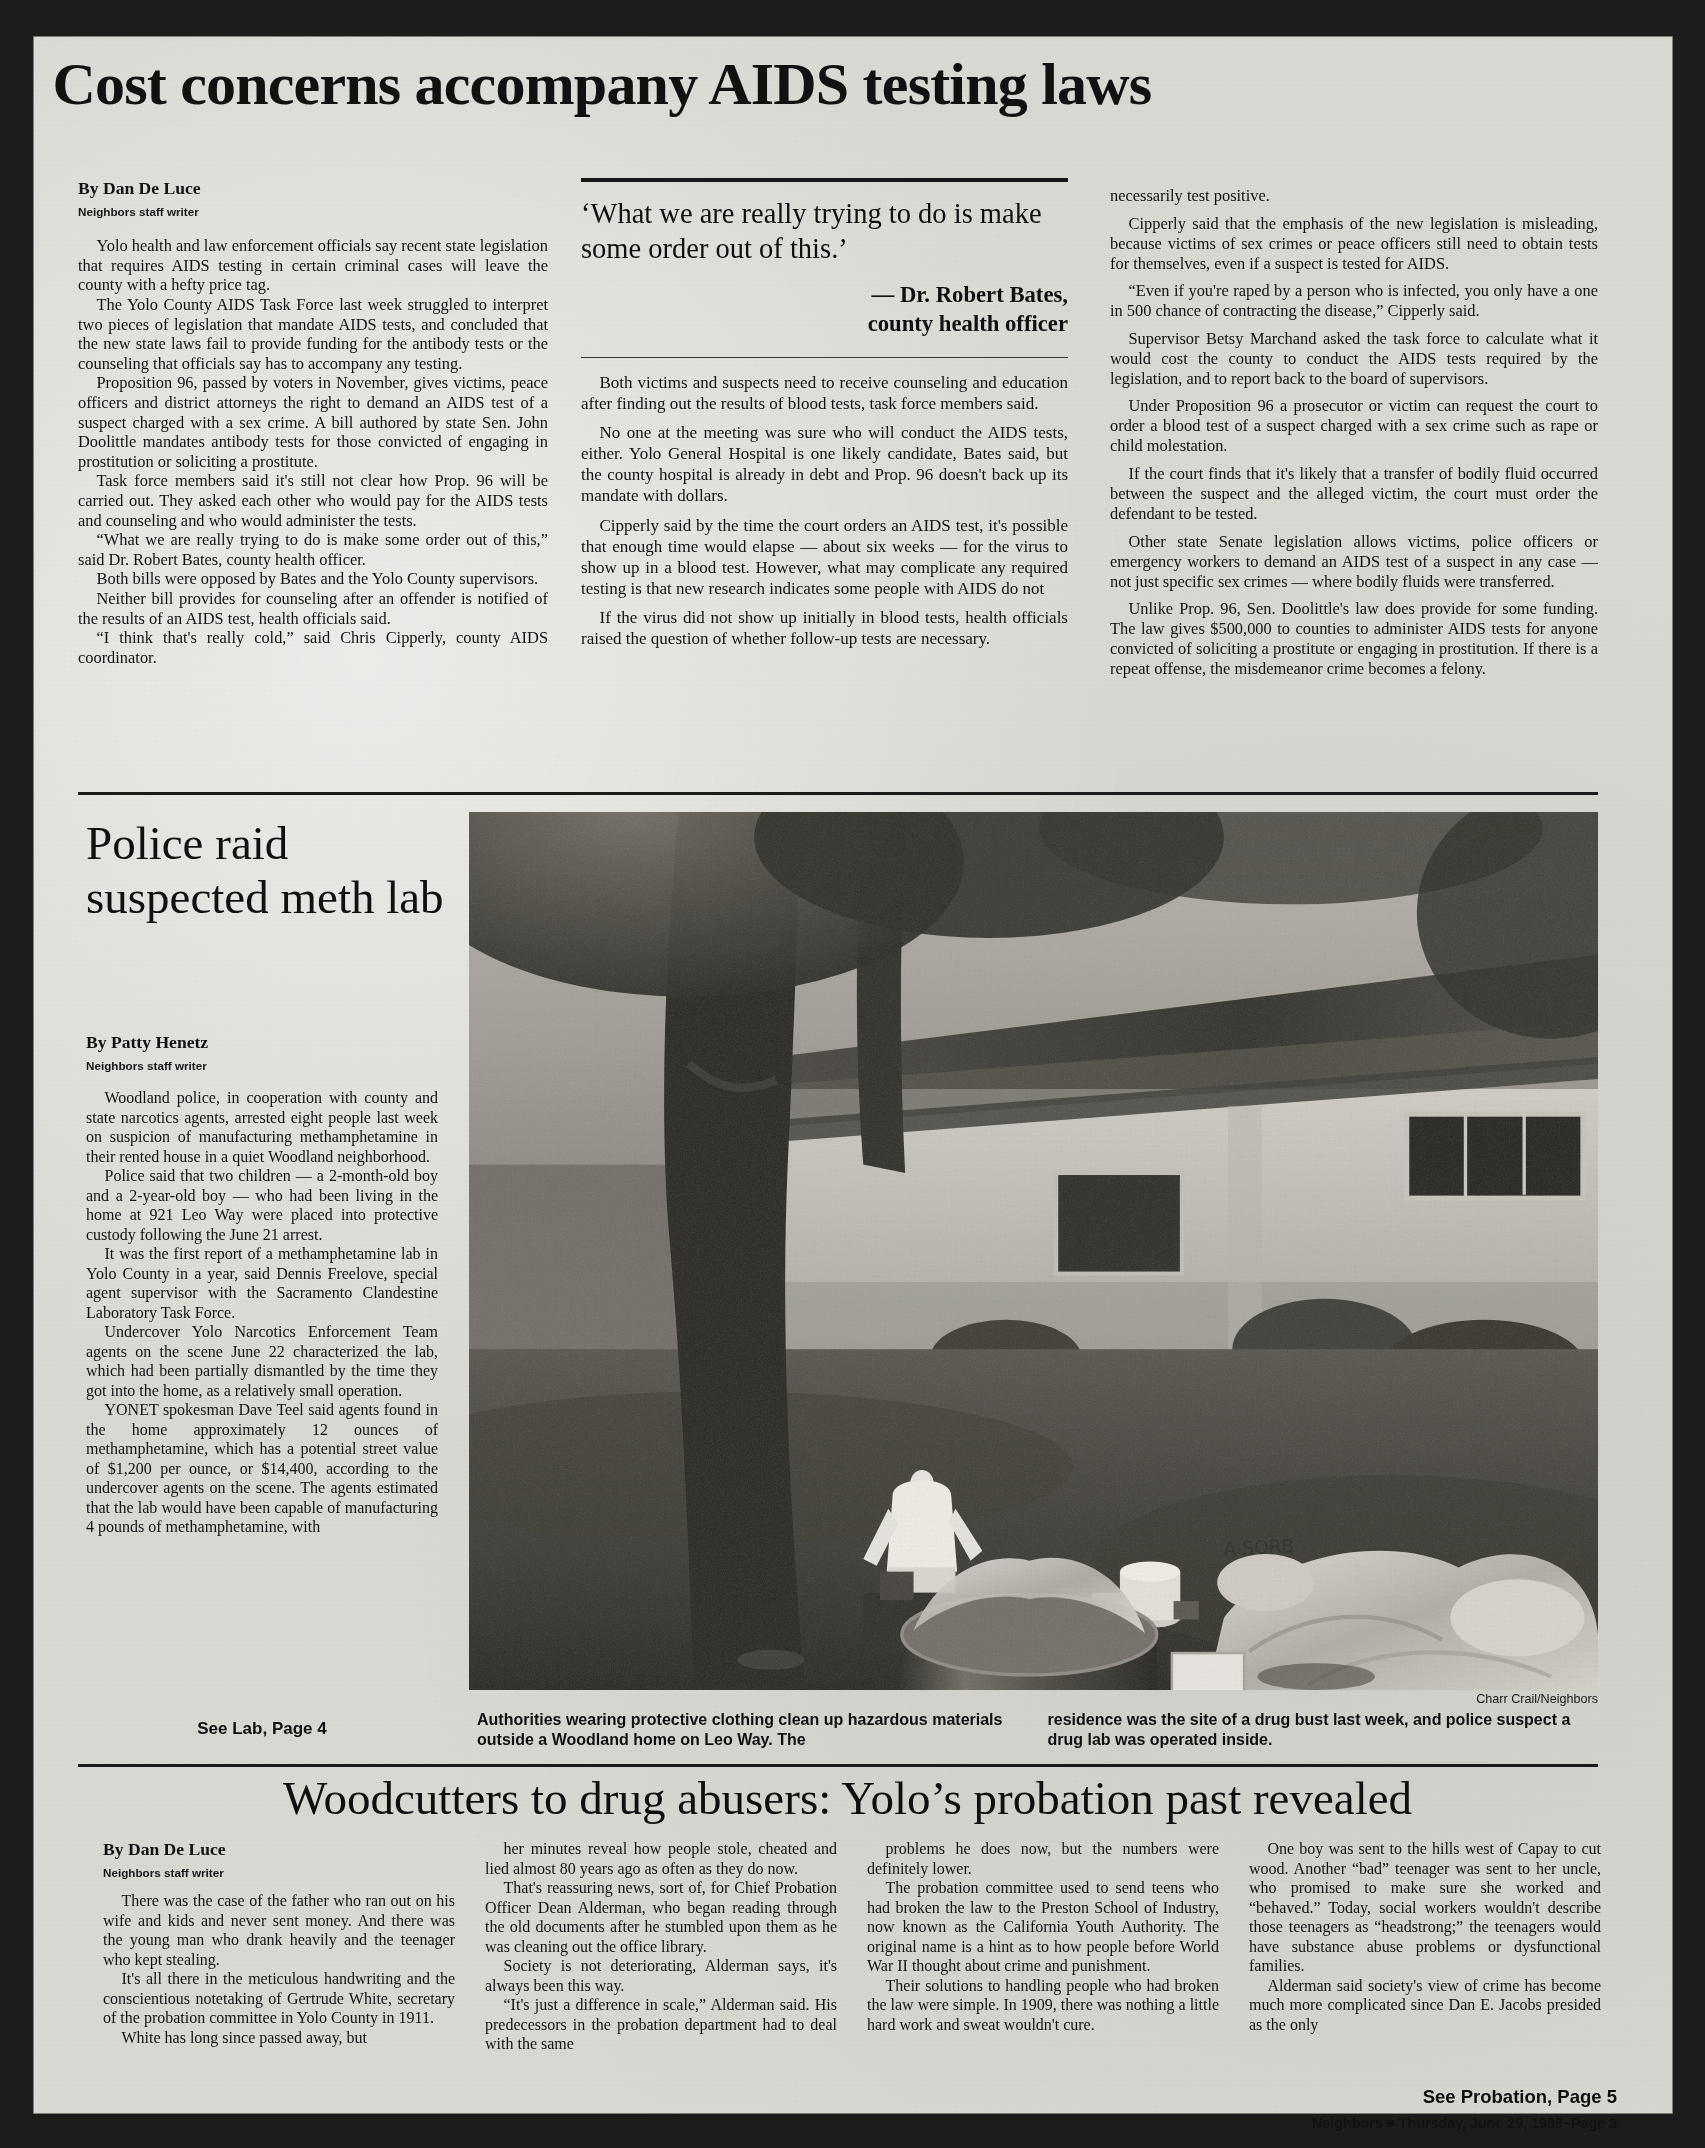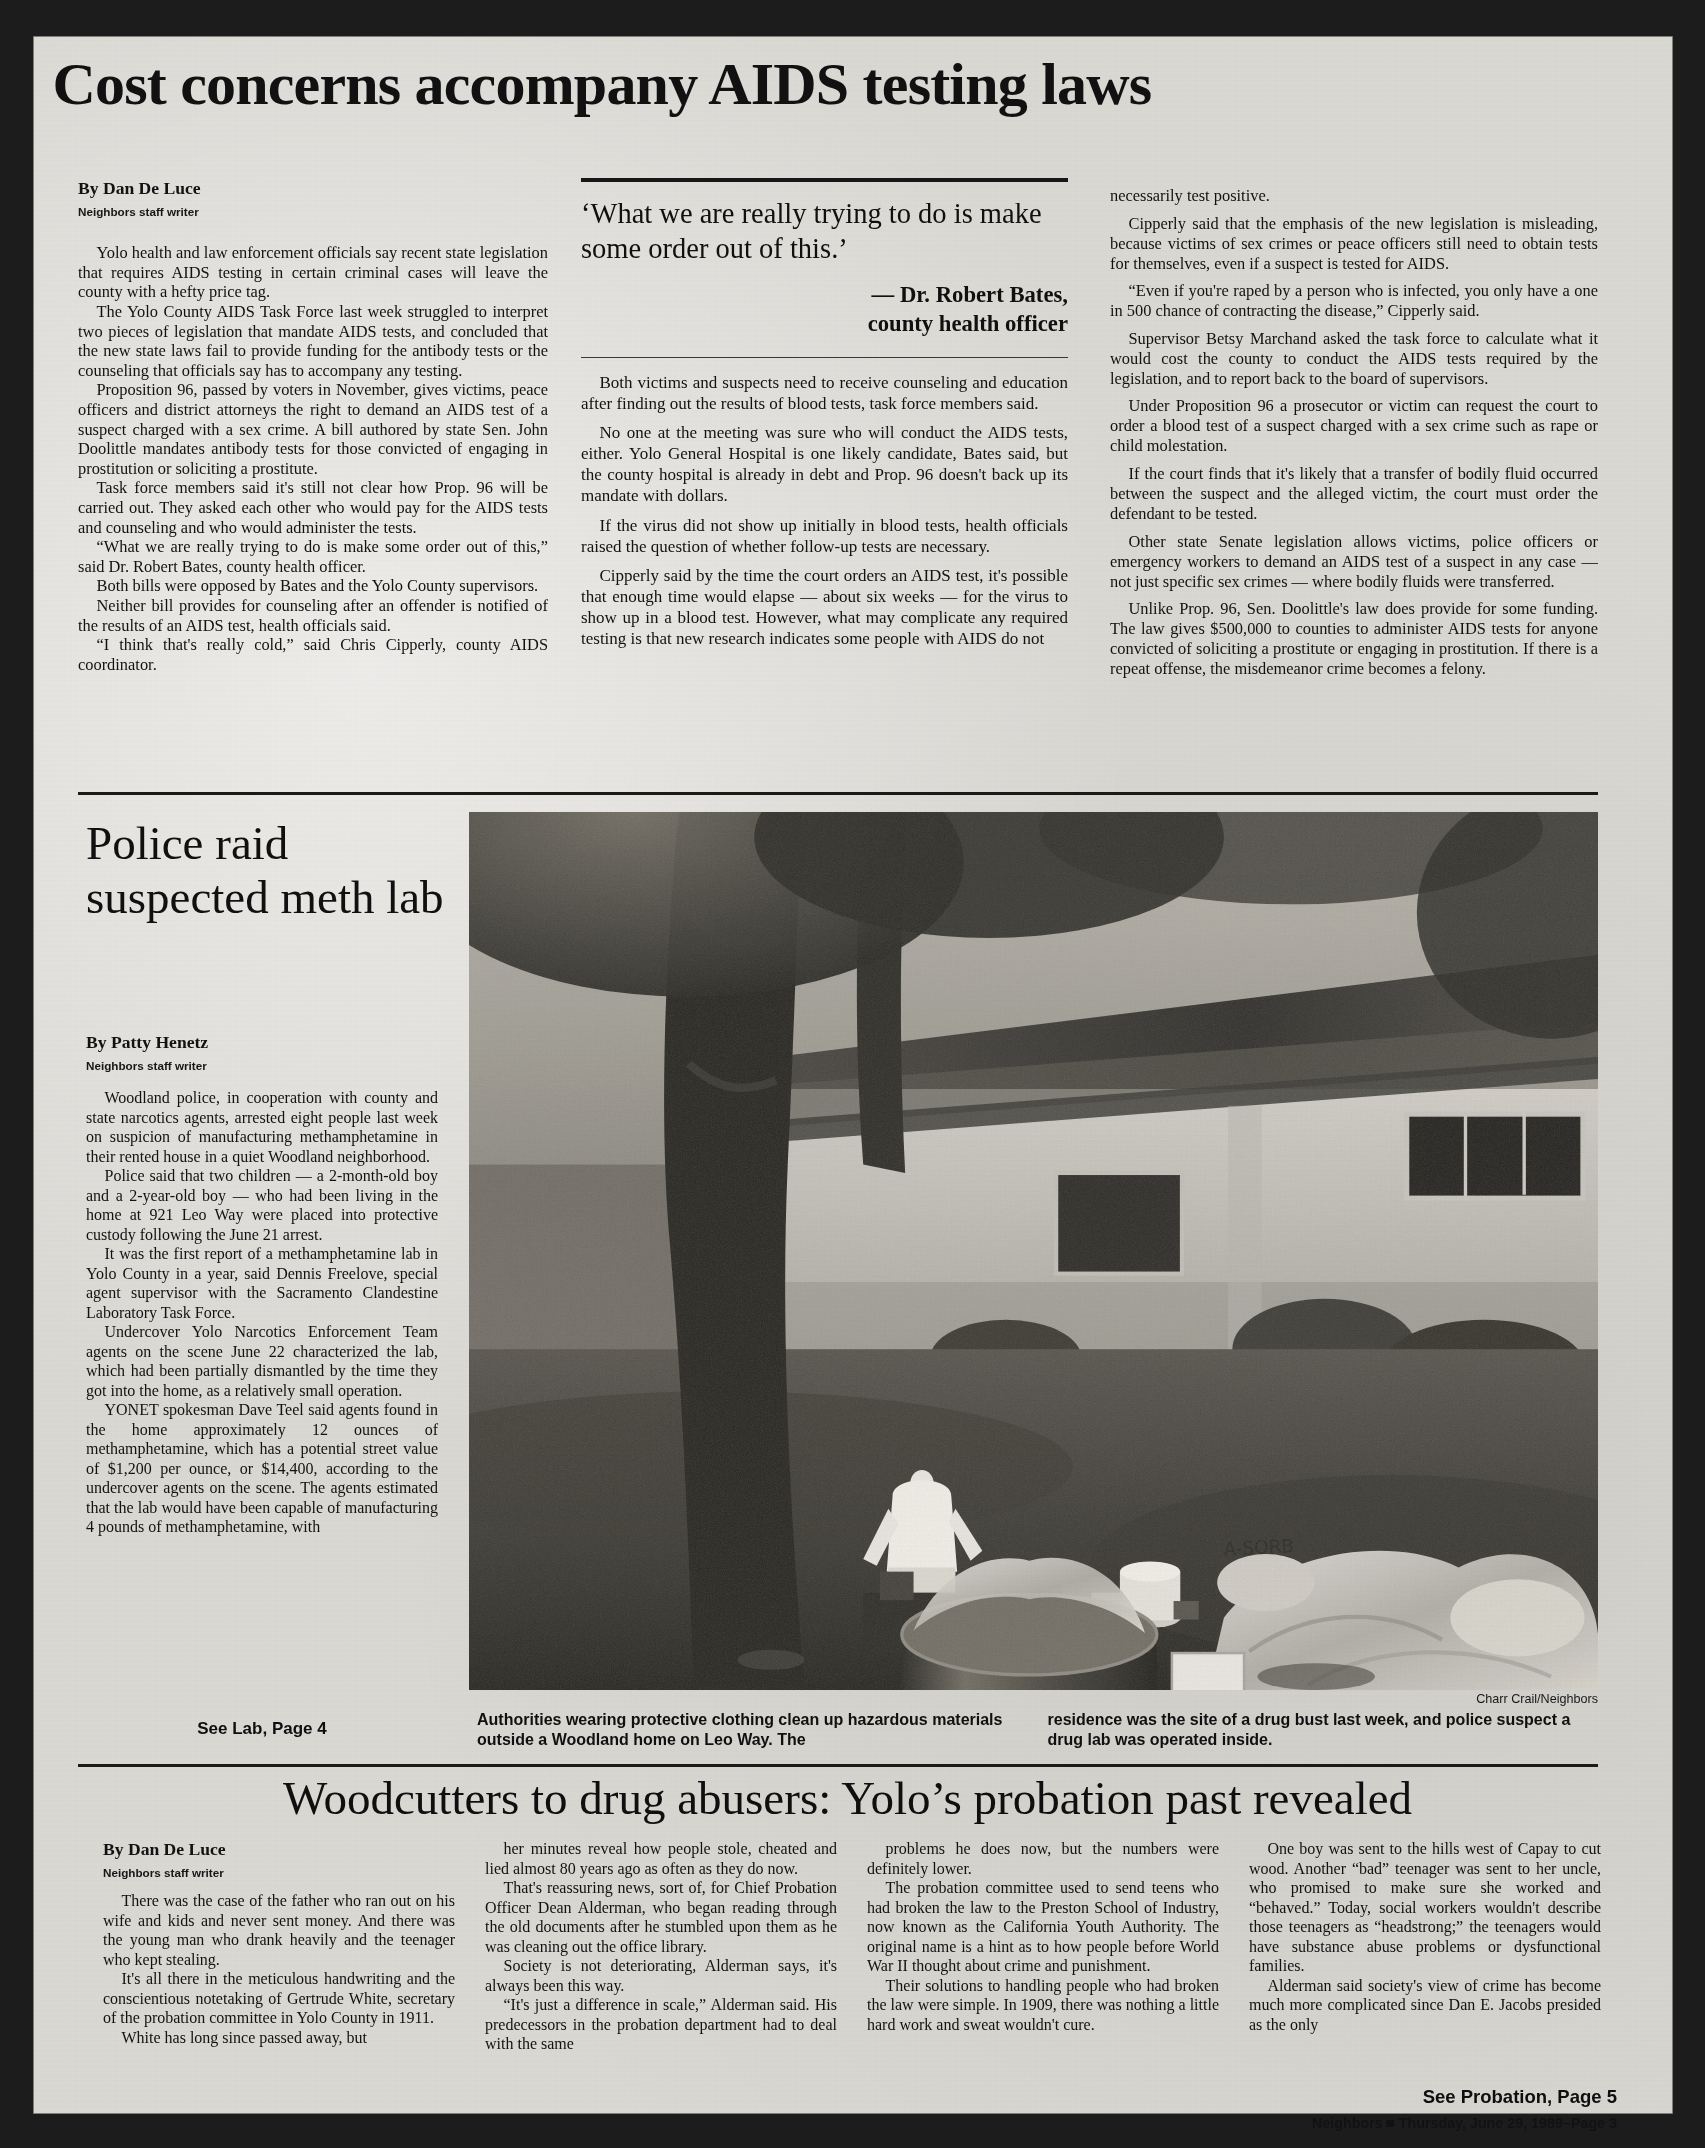--- a/index.html
+++ b/index.html
@@ -80,21 +80,21 @@
     line-height: 19.6px;
     color: #151515;
     text-align: justify;
     text-indent: 18.5px;
     hyphens: auto;
   }
   .body-col p.noindent { text-indent: 0; }
   .body-col p + p { margin-top: 0px; }
 
   .col-1 { position: absolute; left: 44px; top: 141px; width: 470px; }
-  .col-1 .body-col { margin-top: 24px; }
+  .col-1 .body-col { margin-top: 17px; }
 
   
   .quote-col {
     position: absolute;
     left: 547px;
     top: 141px;
     width: 487px;
   }
   .rule-thick {
     height: 4.2px;
@@ -304,22 +304,22 @@
 
     <div class="quote-col">
       <div class="rule-thick"></div>
       <div class="pull-quote">‘What we are really trying to do is make some order out of this.’</div>
       <div class="pull-attrib">— Dr. Robert Bates,</div>
       <div class="pull-attrib" style="margin-top:1.7px">county health officer</div>
       <div class="rule-thin"></div>
       <div class="body-col">
         <p>Both victims and suspects need to receive counseling and education after finding out the results of blood tests, task force members said.</p>
         <p>No one at the meeting was sure who will conduct the AIDS tests, either. Yolo General Hospital is one likely candidate, Bates said, but the county hospital is already in debt and Prop. 96 doesn't back up its mandate with dollars.</p>
+        <p>Cipperly said by the time the court orders an AIDS test, it's possible that enough time would elapse — about six weeks — for the virus to show up in a blood test. However, what may complicate any required testing is that new research indicates some people with AIDS do not</p>
         <p>If the virus did not show up initially in blood tests, health officials raised the question of whether follow-up tests are necessary.</p>
-        <p>Cipperly said by the time the court orders an AIDS test, it's possible that enough time would elapse — about six weeks — for the virus to show up in a blood test. However, what may complicate any required testing is that new research indicates some people with AIDS do not</p>
       </div>
     </div>
 
     <div class="col-3">
       <div class="body-col spaced">
         <p class="noindent">necessarily test positive.</p>
         <p>Cipperly said that the emphasis of the new legislation is misleading, because victims of sex crimes or peace officers still need to obtain tests for themselves, even if a suspect is tested for AIDS.</p>
         <p>“Even if you're raped by a person who is infected, you only have a one in 500 chance of contracting the disease,” Cipperly said.</p>
         <p>Supervisor Betsy Marchand asked the task force to calculate what it would cost the county to conduct the AIDS tests required by the legislation, and to report back to the board of supervisors.</p>
         <p>Under Proposition 96 a prosecutor or victim can request the court to order a blood test of a suspect charged with a sex crime such as rape or child molestation.</p>

